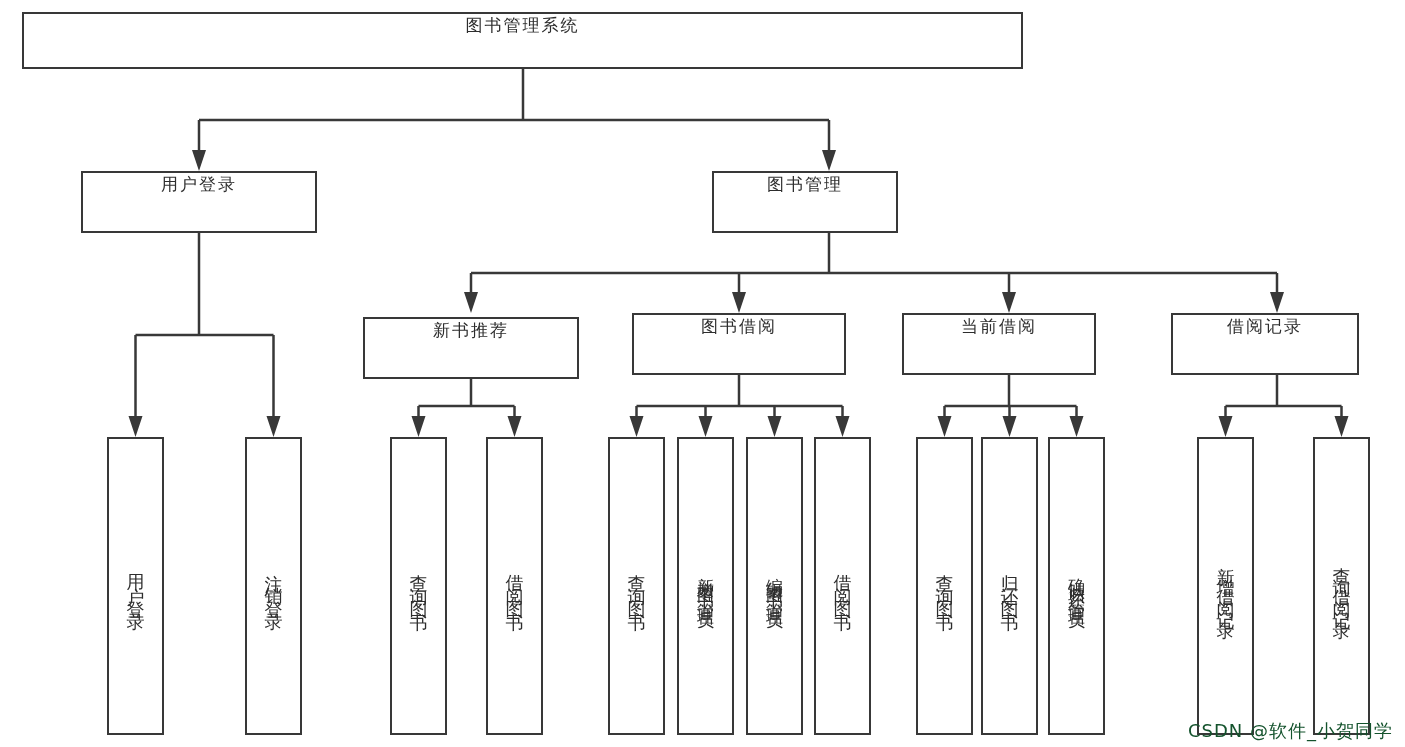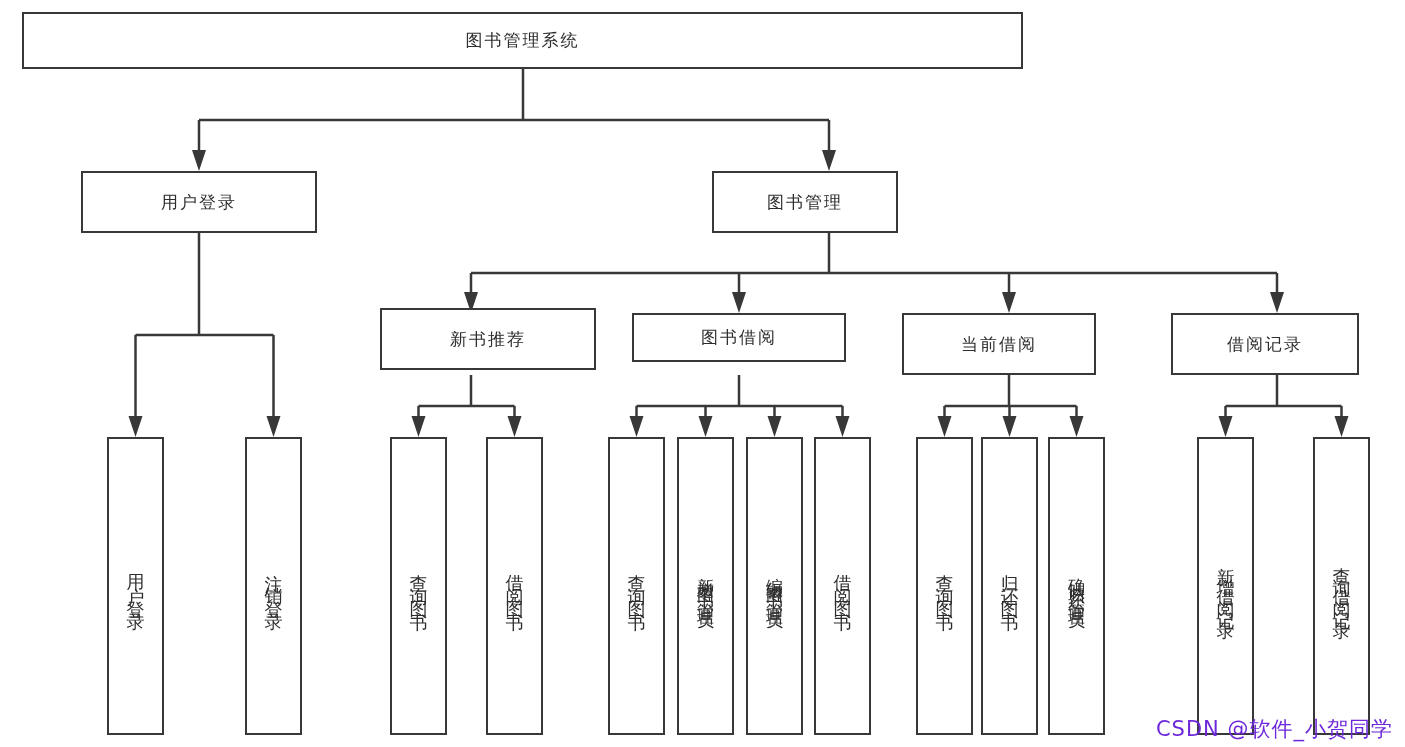--- a/index.html
+++ b/index.html
@@ -17,21 +17,20 @@
     left: 0; top: 0;
     width: 1405px; height: 747px;
     z-index: 1;
   }
   .box {
     position: absolute;
     background: #ffffff;
     border: 2.5px solid #383838;
     color: #2d2d2d;
     display: flex;
-    align-items: center;
     justify-content: center;
     z-index: 2;
     text-align: center;
   }
   .h-label { font-size: 17px; letter-spacing: 2px; white-space: nowrap; }
   .v-label {
     writing-mode: vertical-rl;
     text-orientation: mixed;
     font-size: 18px;
     letter-spacing: 13px;
@@ -39,22 +38,22 @@
     white-space: nowrap;
   }
   .v-label.long { font-size: 17px; letter-spacing: 5px; }
   .v-label.mid  { font-size: 18px; letter-spacing: 11px; }
 
   
   #n-root        { left: 22px;   top: 12px;  width: 1001px; height: 57px; }
   #n-user-login  { left: 81px;   top: 171px; width: 236px;  height: 62px; }
   #n-book-mgmt   { left: 712px;  top: 171px; width: 186px;  height: 62px; }
 
-  #n-new-book-rec   { left: 363px;  top: 308px; width: 216px; height: 62px; margin-left: 17px; }
-  #n-book-borrow    { left: 632px;  top: 313px; width: 214px; height: 49px; }
+  #n-new-book-rec   { left: 363px;  top: 317px; width: 216px; height: 62px; }
+  #n-book-borrow    { left: 632px;  top: 313px; width: 214px; height: 62px; }
   #n-current-borrow { left: 902px;  top: 313px; width: 194px; height: 62px; }
   #n-borrow-record  { left: 1171px; top: 313px; width: 188px; height: 62px; }
 
   .leaf { top: 437px; height: 298px; width: 57px; }
   #l-user-login   { left: 107px; }
   #l-logout       { left: 245px; }
   #l-query1       { left: 390px; }
   #l-borrow1      { left: 486px; }
   #l-query2       { left: 608px; }
   #l-add-book     { left: 677px; }
@@ -63,22 +62,22 @@
   #l-query3       { left: 916px; }
   #l-return-book  { left: 981px; }
   #l-confirm      { left: 1048px; }
   #l-add-record   { left: 1197px; }
   #l-query-record { left: 1313px; }
 
   .watermark {
     position: absolute;
     right: 12px;
     bottom: 4px;
-    font-size: 21px;
-    color: #6d28d9;
+    font-size: 18px;
+    color: #14532d;
     z-index: 3;
     letter-spacing: 1px;
     white-space: nowrap;
   }
 </style>
 </head>
 <body>
 
 <div class="canvas">
 

